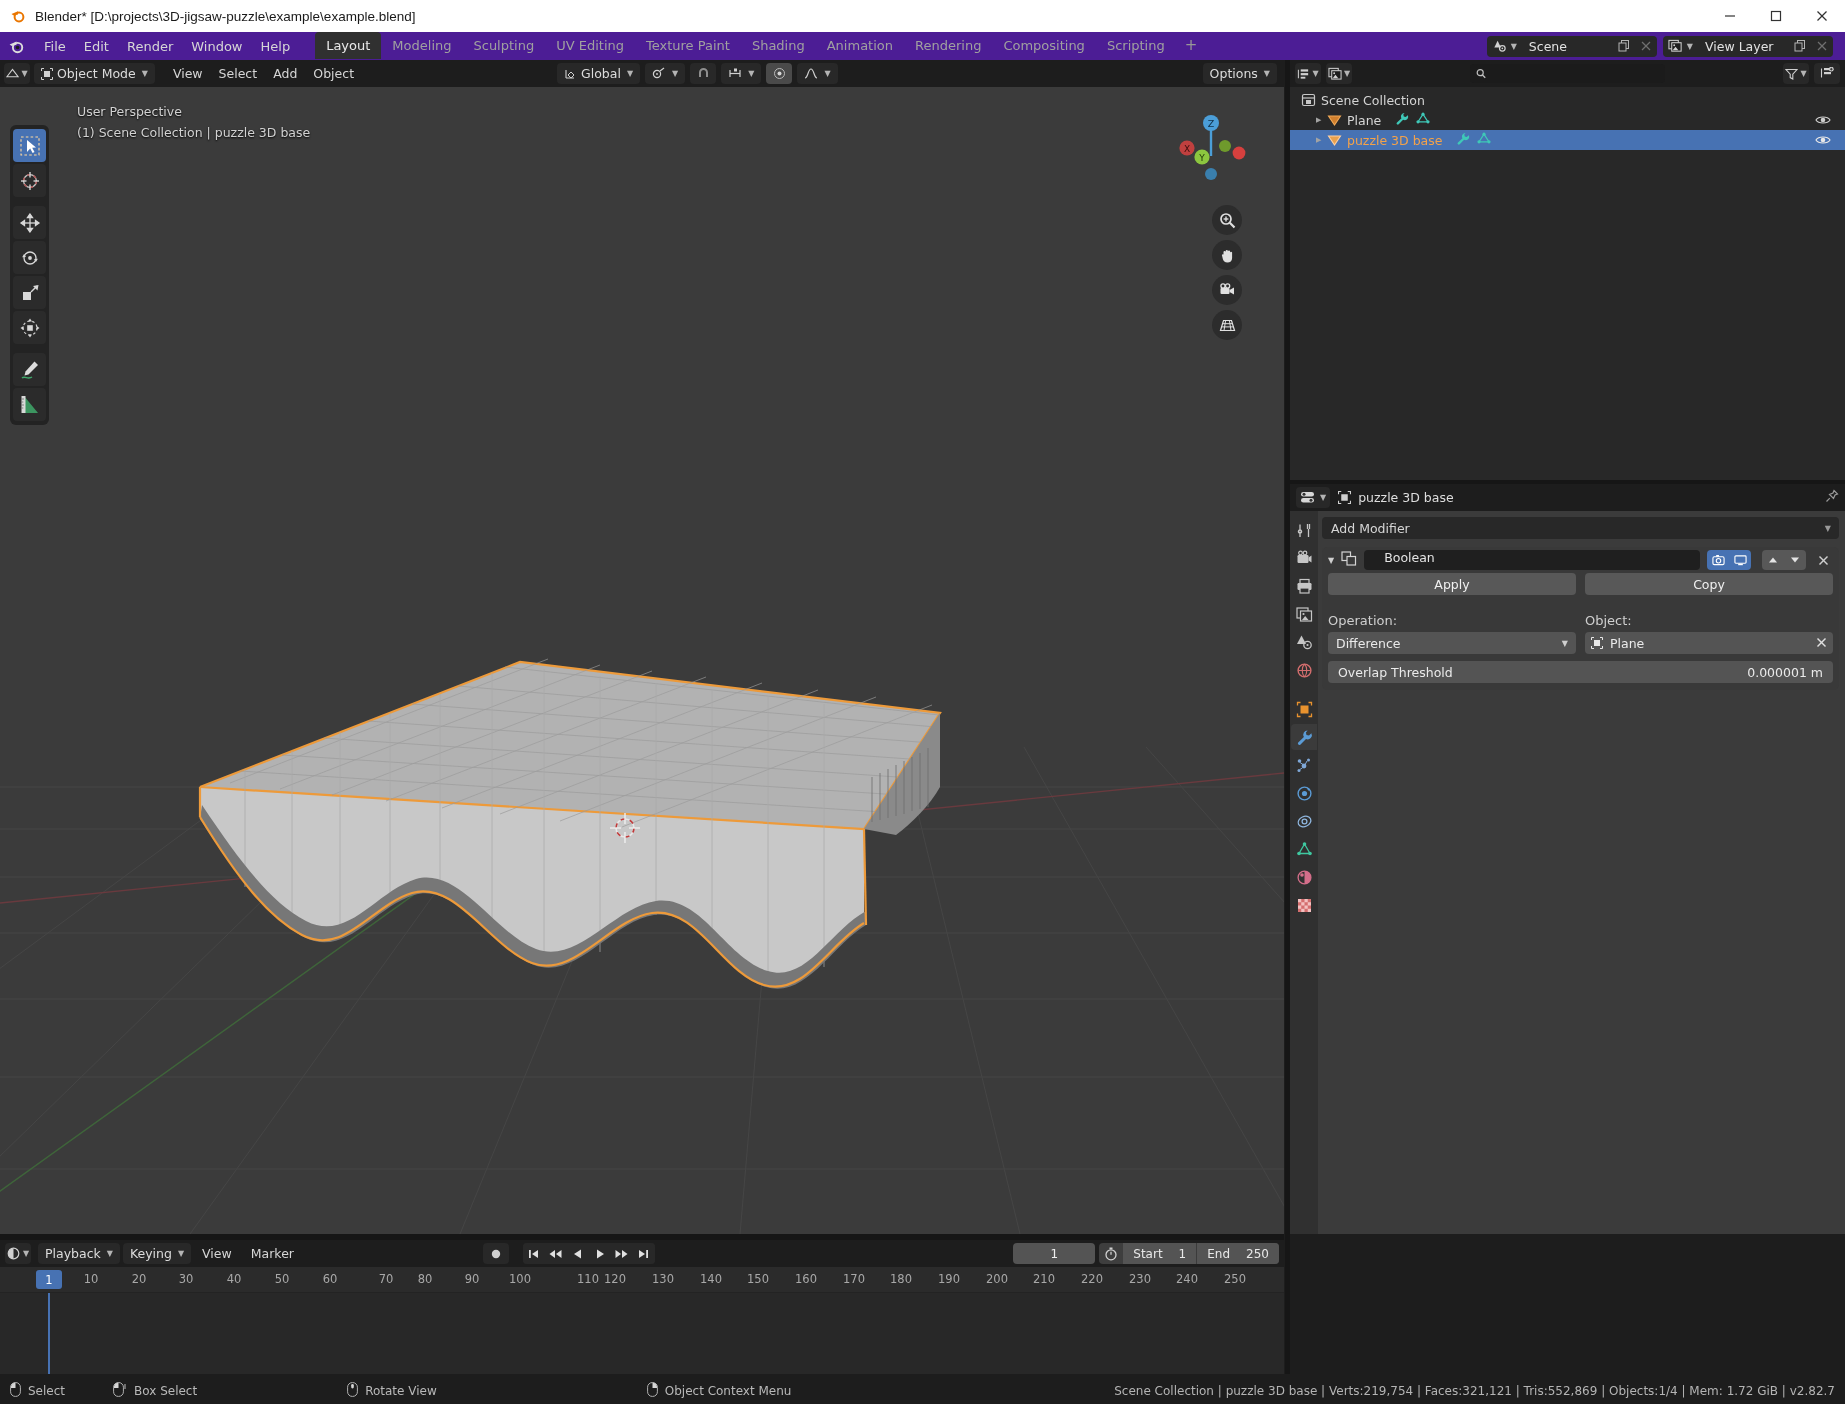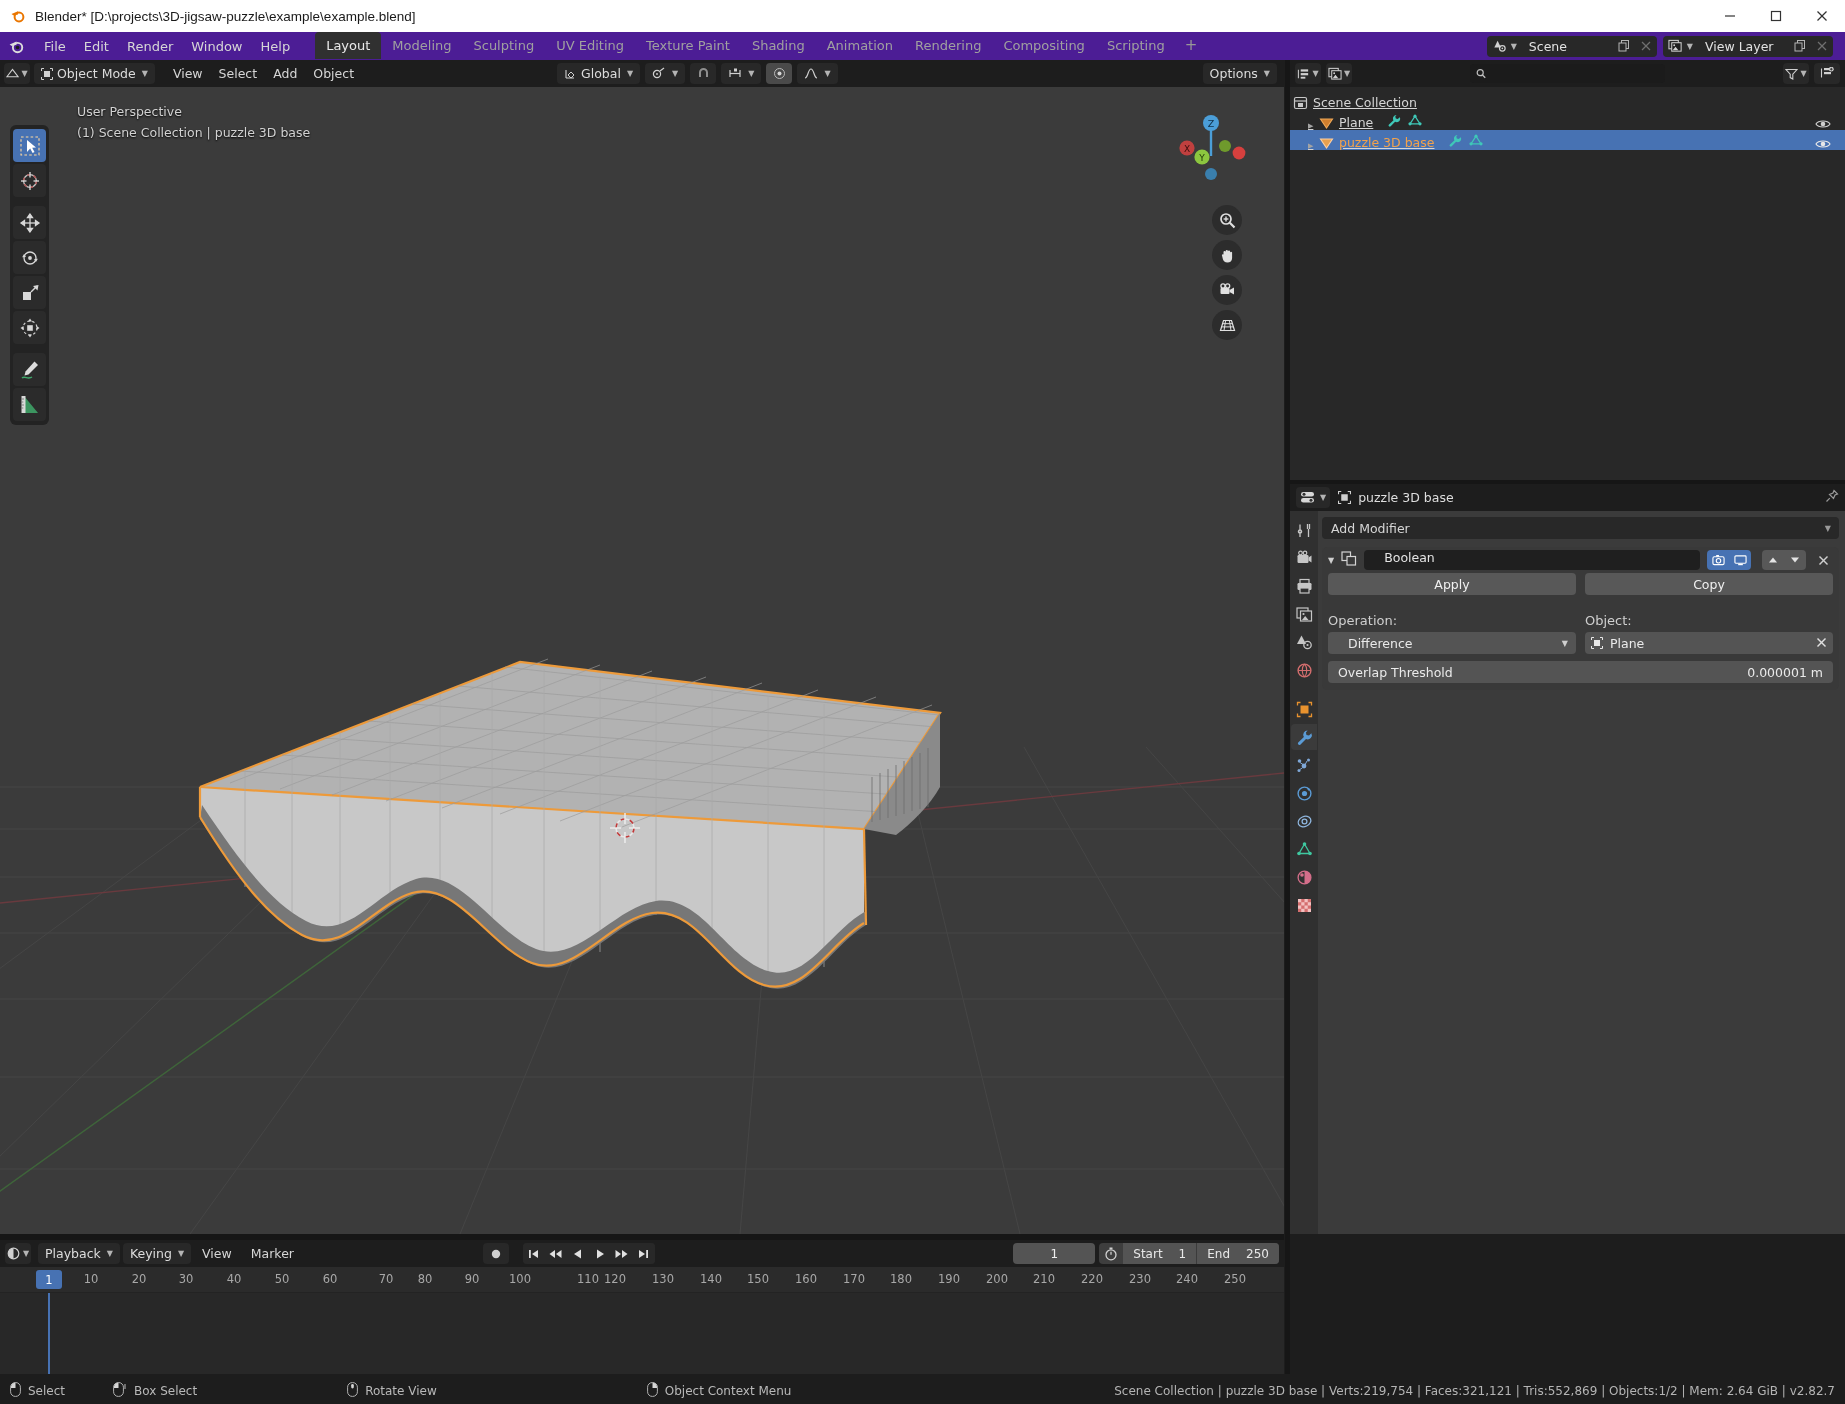--- a/index.html
+++ b/index.html
@@ -120,22 +120,22 @@
     height: 19px; width: 195px; background: #1b1b1b; border-radius: 4px;
     display: flex; align-items: center; padding: 0 6px; gap: 5px;
     margin-left: auto; margin-right: auto;
   }
   .search-box input {
     background: transparent; border: 0; outline: none; color: #d0d0d0;
     font-size: 11.5px; font-family: "DejaVu Sans", sans-serif; width: 100%;
   }
   .out-rows { padding-top: 3px; }
   .out-row {
-    height: 20px; display: flex; align-items: flex-end; 
-    font-size: 12.5px; color: #d5d5d5; position: relative; text-decoration: underline;
+    height: 20px; display: flex; align-items: center; padding-left: 8px;
+    font-size: 12.5px; color: #d5d5d5; position: relative;
   }
   .out-row.selected { background: #4772b3; }
   .out-row.selected .row-label { color: #f3a24a; }
   .tri { width: 11px; font-size: 7px; color: #a3a3a3; display: flex; align-items: center; }
   .row-label { margin-left: 5px; }
   .row-icons { display: flex; align-items: center; gap: 7px; margin-left: 14px; }
   .eye { position: absolute; right: 14px; display: flex; align-items: center; }
 
   
   .properties {
@@ -198,21 +198,21 @@
   .row2 { display: flex; gap: 9px; margin-bottom: 7px; }
   .big-btn {
     flex: 1; height: 22px; background: #585858; border-radius: 4px;
     display: flex; align-items: center; justify-content: center;
     font-size: 12.5px; color: #f0f0f0;
   }
   .lbl { font-size: 13px; color: #cfcfcf; margin-top: 11px; }
   .col { flex: 1; }
   .dropdown {
     height: 22px; background: #545454; border-radius: 4px; display: flex;
-    align-items: center; padding: 0 20px; font-size: 12.5px; color: #eaeaea;
+    align-items: center; padding: 0 8px; font-size: 12.5px; color: #eaeaea;
     position: relative;
   }
   .dropdown .chev-r { position: absolute; right: 8px; font-size: 8px; color: #cfcfcf; }
   .objfield {
     height: 22px; background: #545454; border-radius: 4px; display: flex;
     align-items: center; padding: 0 6px; gap: 7px; font-size: 12.5px; color: #eaeaea;
     position: relative;
   }
   .objfield .xb { position: absolute; right: 6px; }
   .slider-row {
@@ -1227,16 +1227,16 @@
     </div>
     <div class="sb-item">
       <span>
         <svg width="11" height="15" viewBox="0 0 11 15">
             <rect x="0.6" y="0.6" width="9.8" height="13.8" rx="4.6" fill="none" stroke="#b0b0b0" stroke-width="1"></rect>
             <path d="M10 6 A4.6 4.6 0 0 0 5.5 0.6 L5.5 6 Z" fill="#d6d6d6"></path>
           </svg>
       </span>
       <span>Object Context Menu</span>
     </div>
-    <div class="sb-right">Scene Collection | puzzle 3D base | Verts:219,754 | Faces:321,121 | Tris:552,869 | Objects:1/2 | Mem: 2.64 GiB | v2.82.7</div>
+    <div class="sb-right">Scene Collection | puzzle 3D base | Verts:219,754 | Faces:321,121 | Tris:552,869 | Objects:1/4 | Mem: 1.72 GiB | v2.82.7</div>
   </div>
 
 </div>
 
 </body></html>

